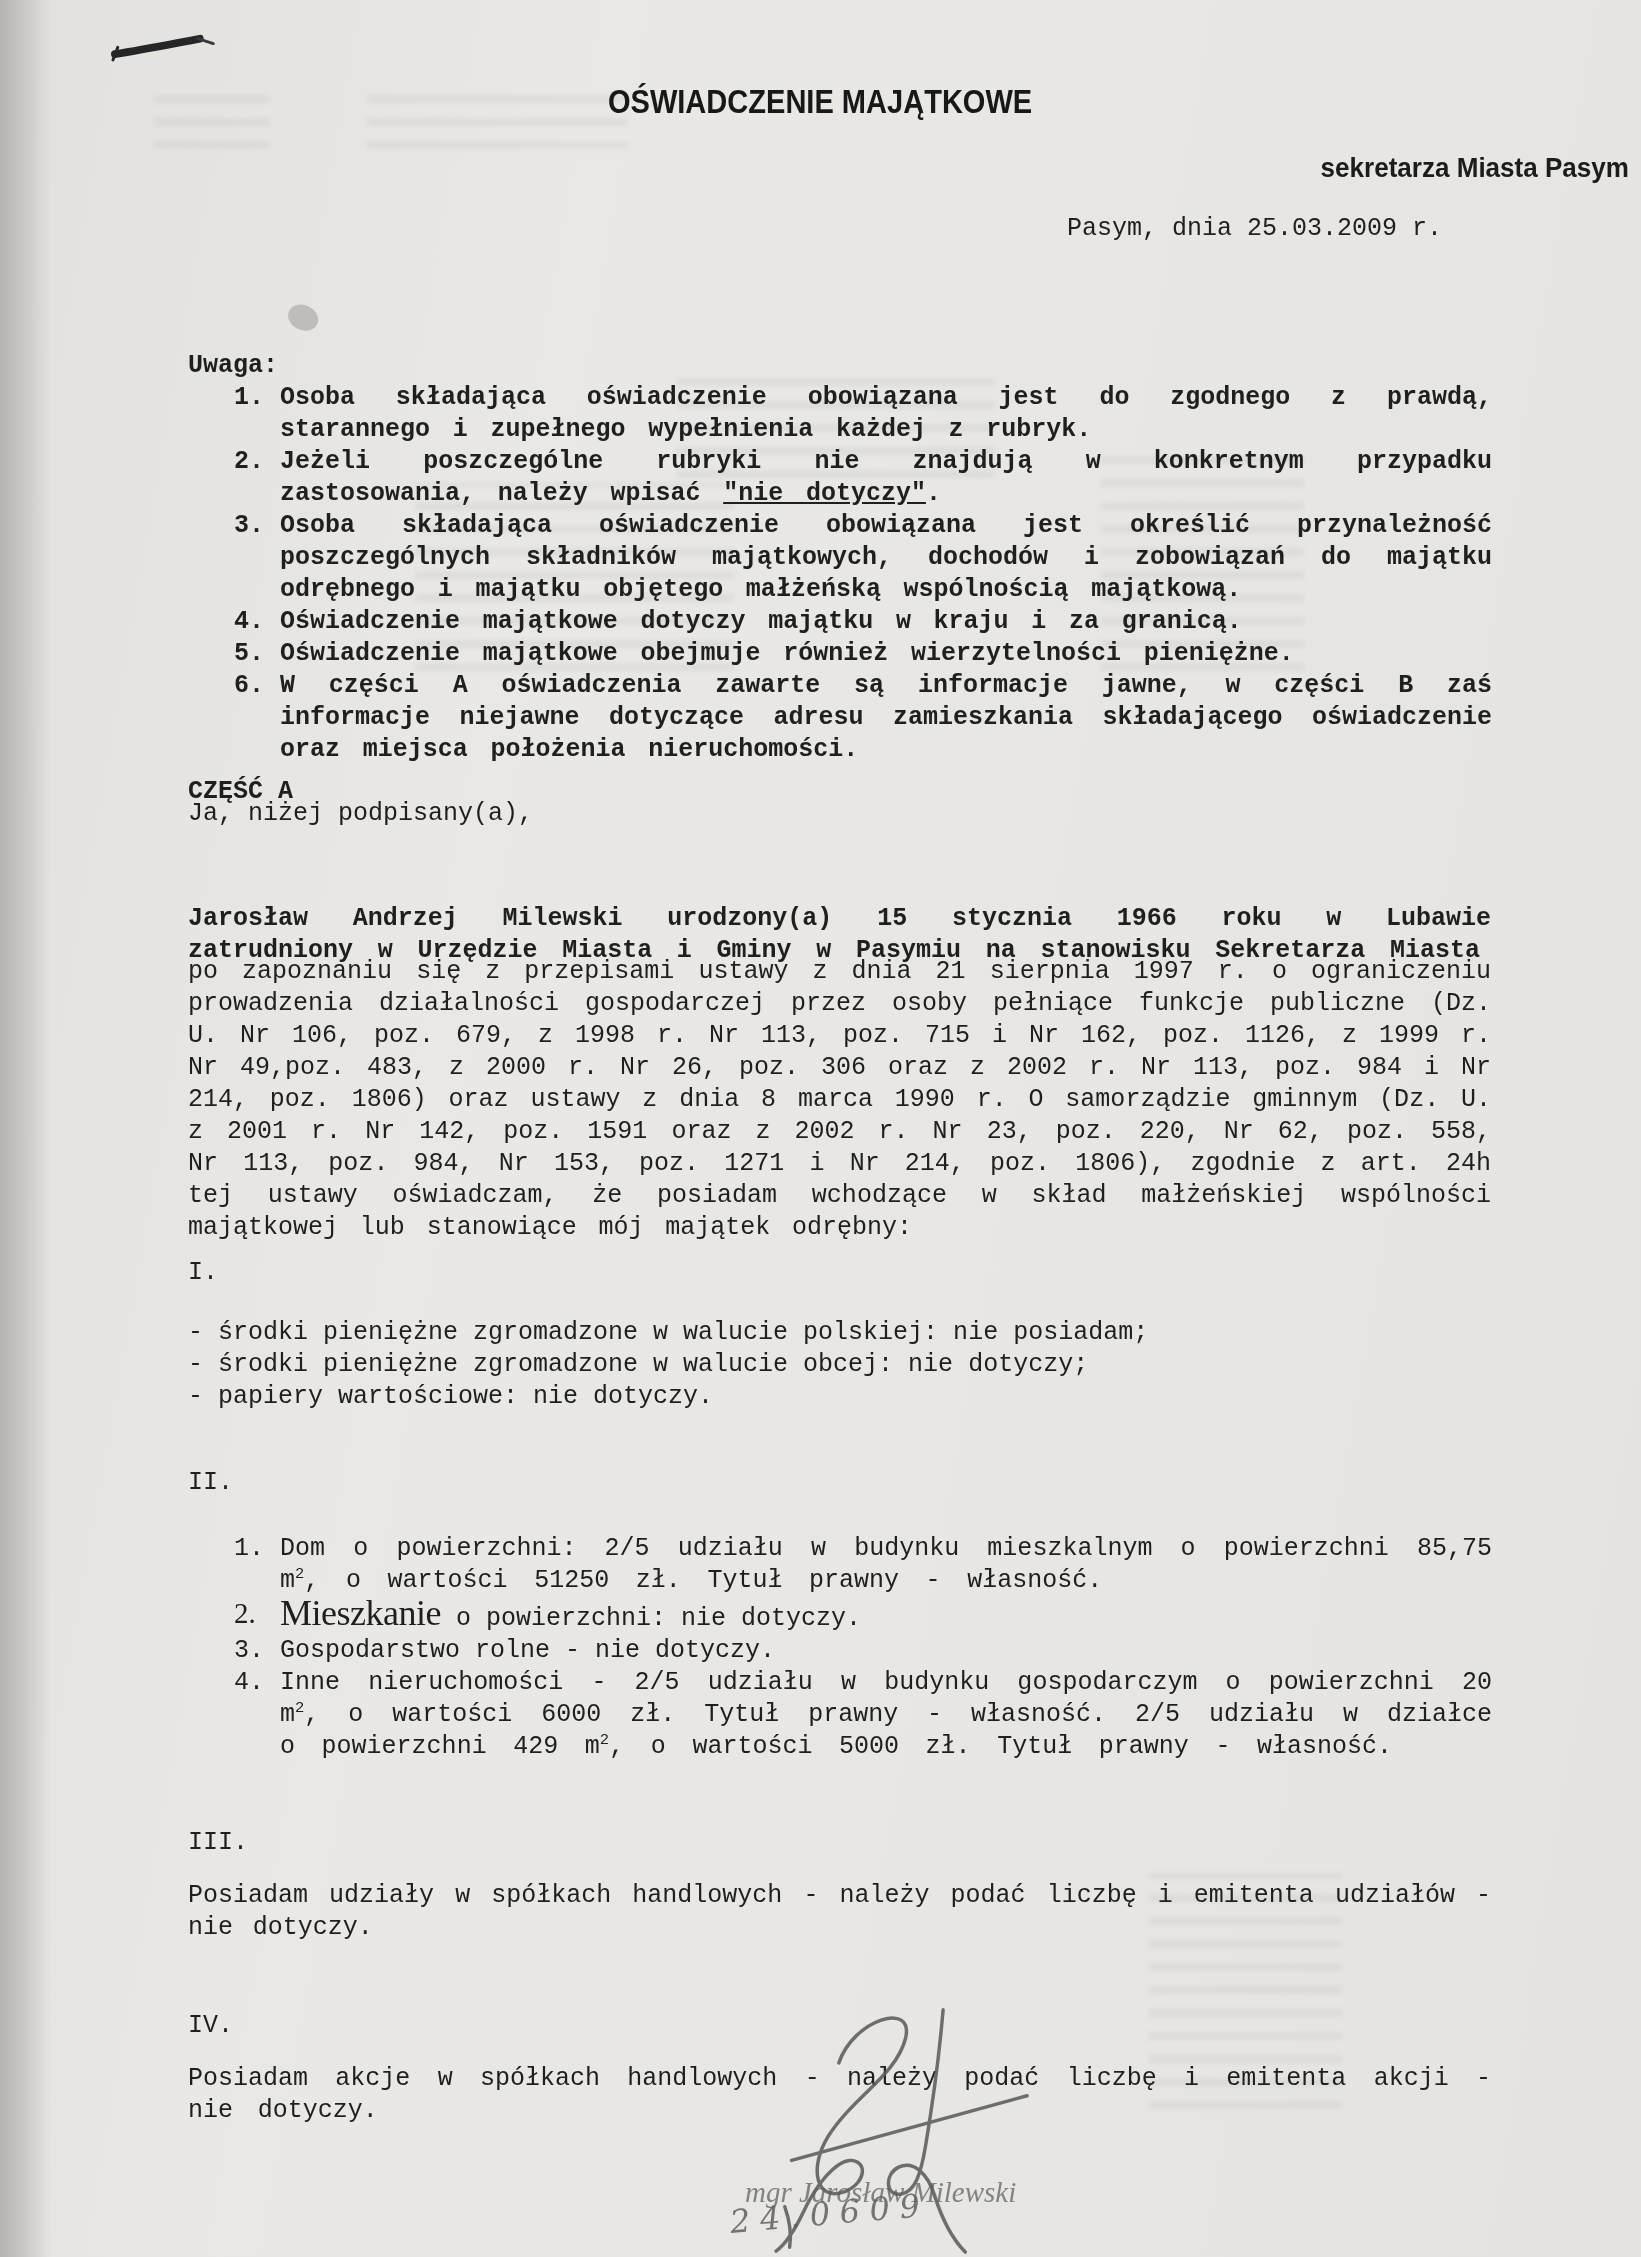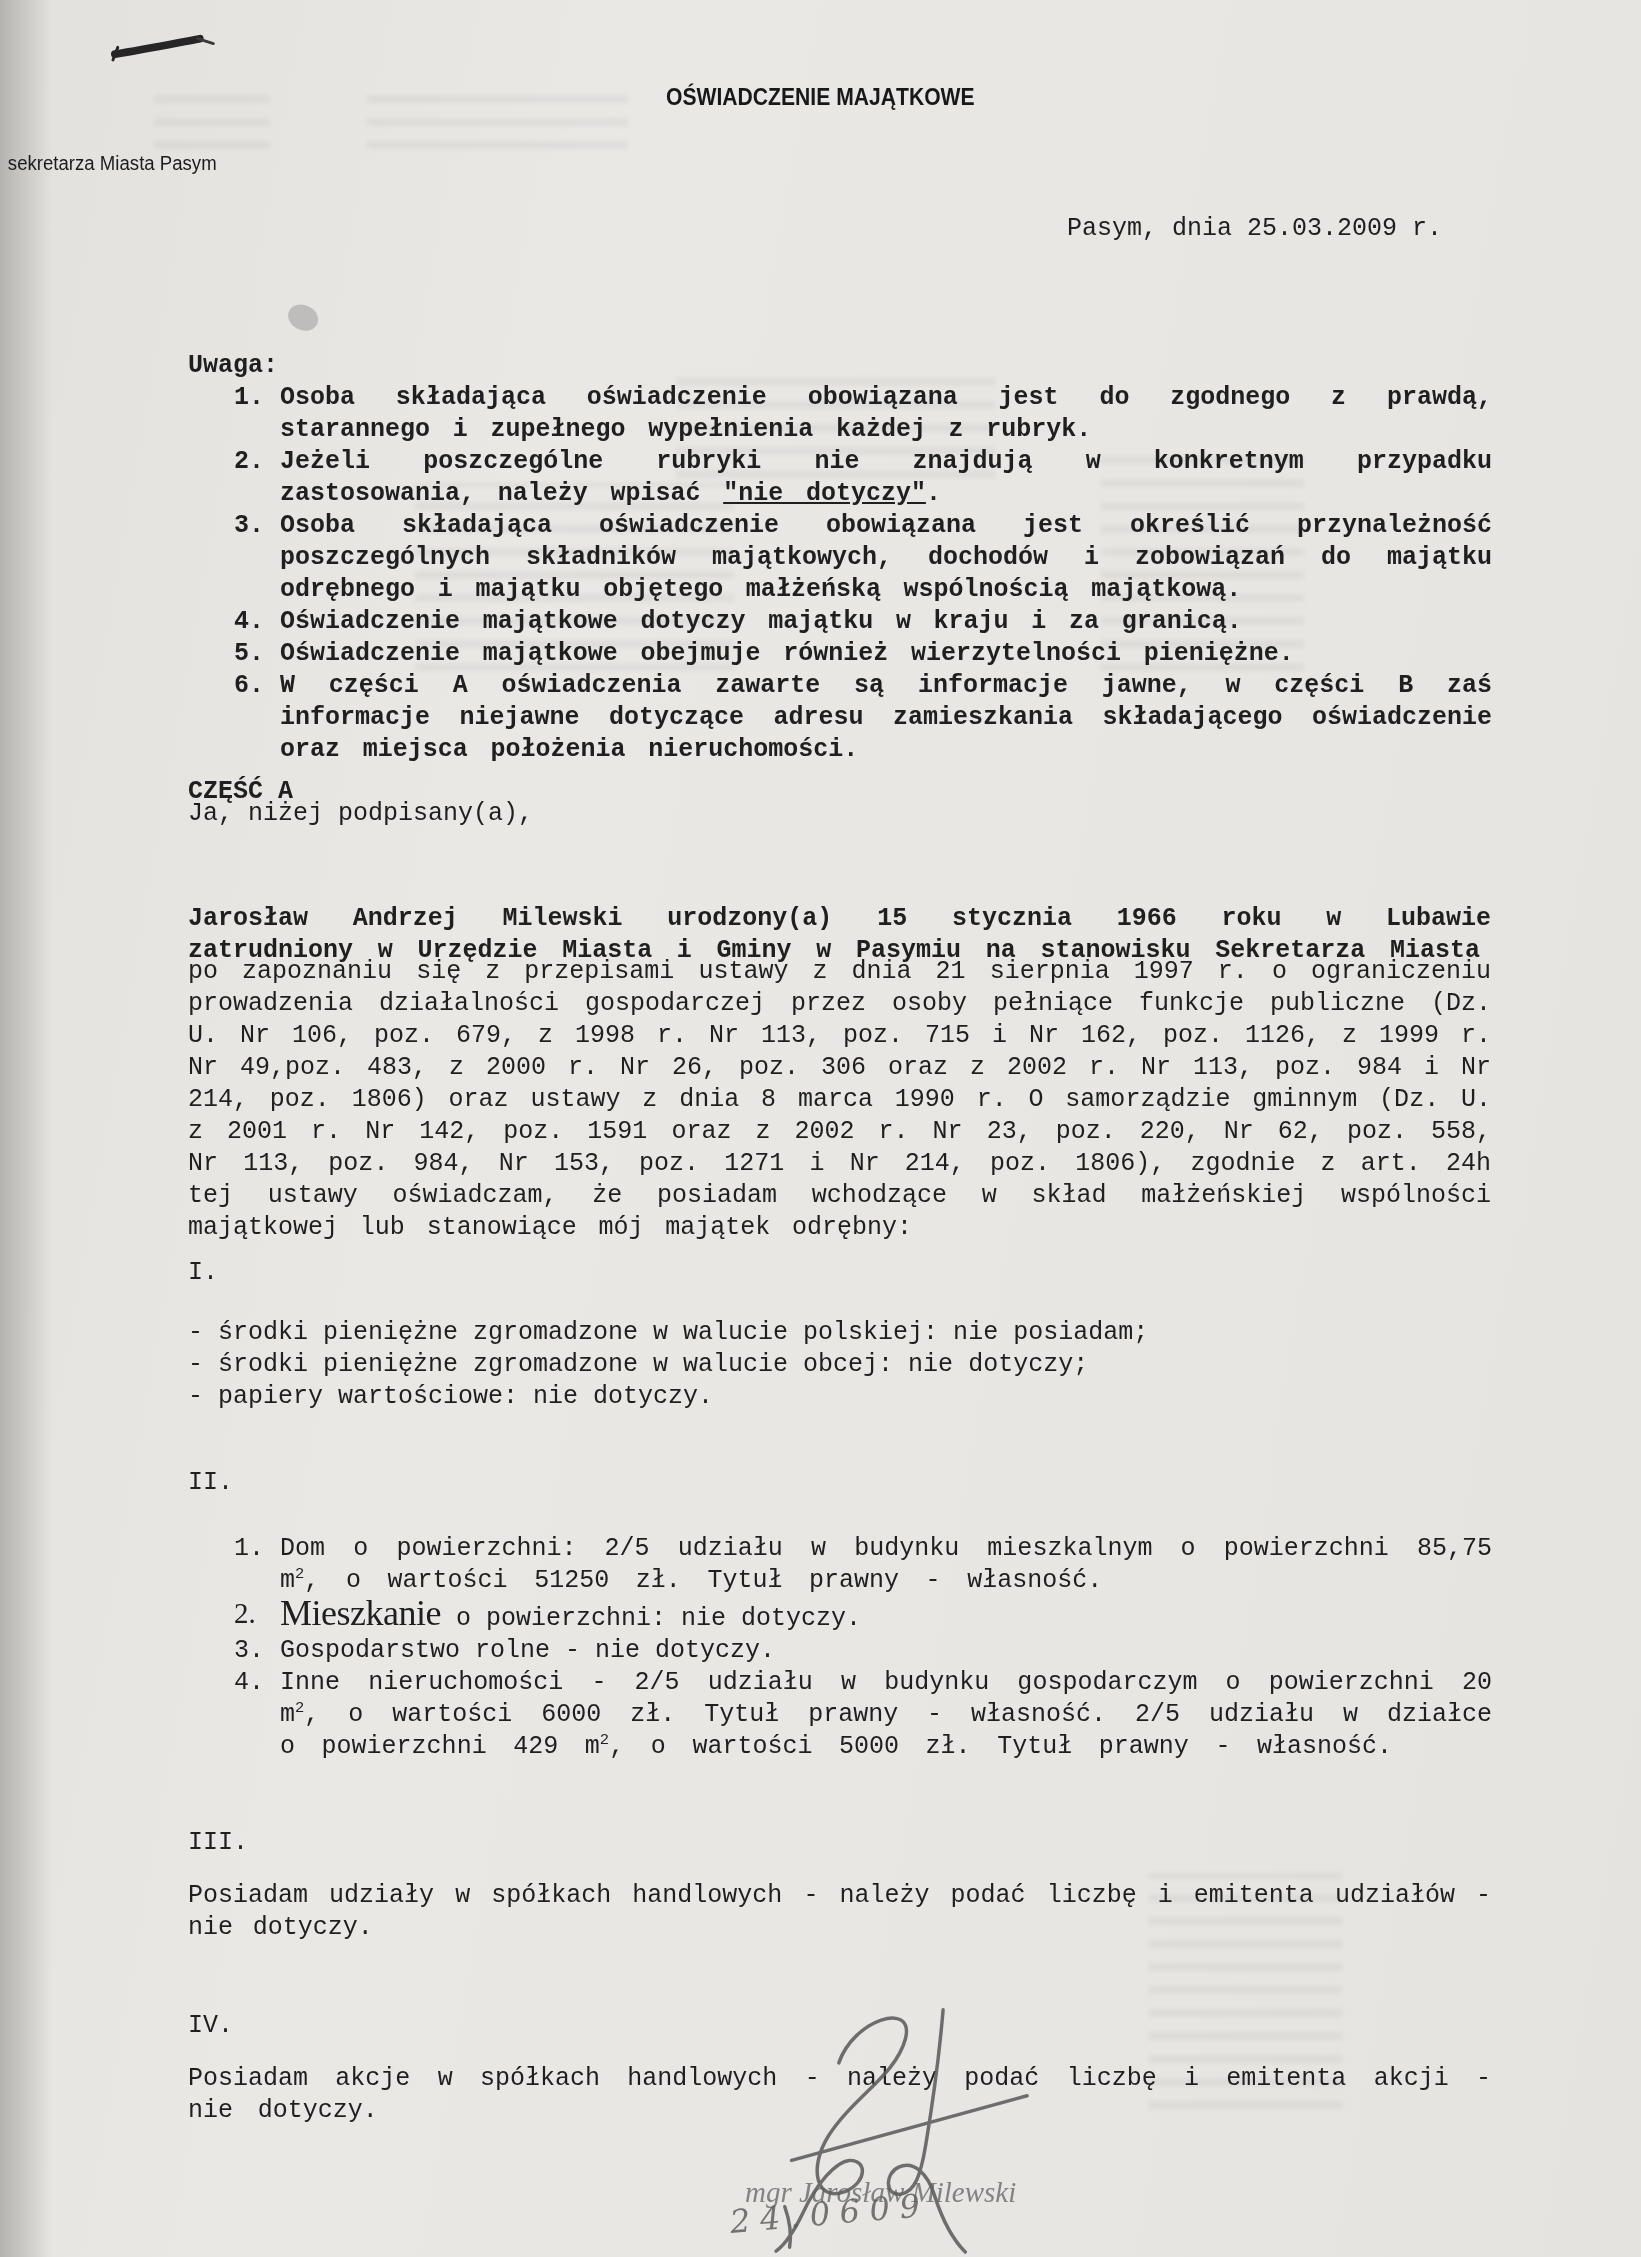--- a/index.html
+++ b/index.html
@@ -13,24 +13,24 @@
     overflow:hidden;
   }
   .abs{position:absolute;}
   
   .edge-shadow{
     left:0;top:0;bottom:0;width:52px;
     background:linear-gradient(90deg,#b5b4b1 0%,#c9c8c5 45%,rgba(231,230,227,0) 100%);
   }
   
   .doc-title{left:0;right:0;top:83px;text-align:center;
-    font-family:"Liberation Sans","DejaVu Sans",sans-serif;font-weight:bold;font-size:24px;color:#181818;}
+    font-family:"Liberation Sans","DejaVu Sans",sans-serif;font-weight:bold;font-size:33px;color:#181818;}
   .doc-title span{display:inline-block;transform:scaleX(.88);}
-  .doc-subtitle{left:0;right:0;top:152px;text-align:left;
-    font-family:"Liberation Sans","DejaVu Sans",sans-serif;font-weight:normal;font-size:20px;color:#1c1c1c;}
+  .doc-subtitle{left:0;right:0;top:152px;text-align:right;
+    font-family:"Liberation Sans","DejaVu Sans",sans-serif;font-weight:bold;font-size:28px;color:#1c1c1c;}
   .doc-subtitle span{display:inline-block;transform:scaleX(.93);}
   .dateline{right:199px;top:213px;font-size:25px;}
   
   .mono{font-size:25px;line-height:32px;}
   .bold{font-weight:bold;margin-top:42px;}
   .just{text-align:justify;}
   .block{left:188px;width:1303px;}
   .uwaga-label{left:188px;top:308px;}
   .hang-list{left:234px;width:1258px;}
   .hang-item{display:flex;align-items:flex-start;}

